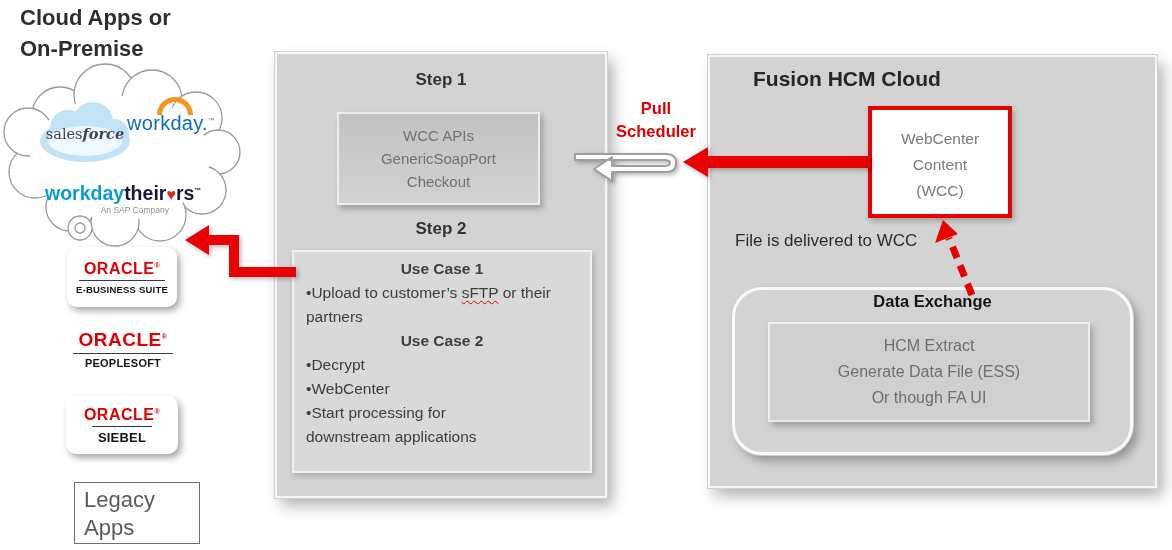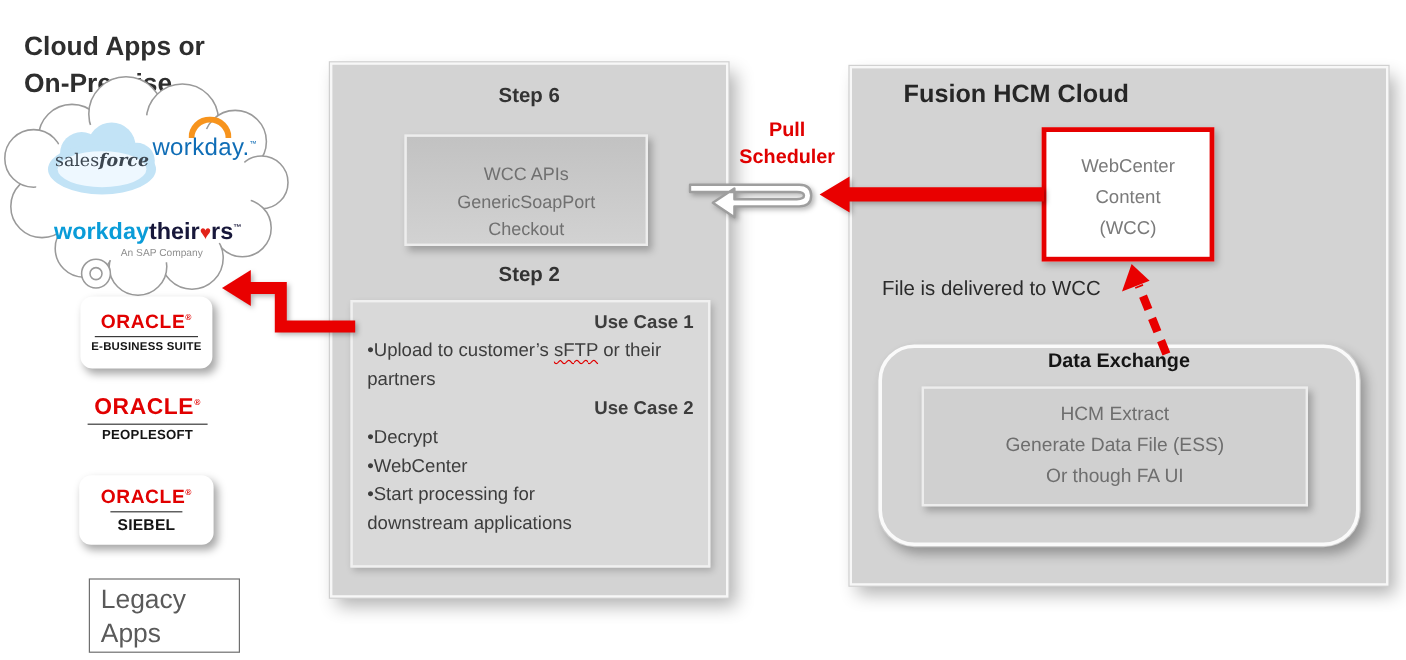--- a/index.html
+++ b/index.html
@@ -19,21 +19,21 @@
     box-shadow:0 0 0 1px #d0d0d0,6px 8px 14px rgba(0,0,0,.30);
   }
   
   .inner-box{
     border:2px solid #ededed;box-shadow:3px 4px 6px rgba(0,0,0,.25);
     text-align:center;color:#707070;
   }
   .grad{background:linear-gradient(180deg,#c2c2c2,#d2d2d2);}
 
   .step-label{font-size:17px;font-weight:bold;color:#333;text-align:center;}
-  .uc-title{font-weight:bold;text-align:right;color:#3d3d3d;}
+  .uc-title{font-weight:bold;text-align:center;color:#3d3d3d;}
   .bullets{color:#3d3d3d;font-size:15.5px;line-height:24px;}
   .wavy{text-decoration:underline;text-decoration-style:wavy;text-decoration-color:#e00000;text-decoration-thickness:1px;text-underline-offset:2px;}
 
   .red-label{color:#e00000;font-weight:bold;font-size:16.5px;line-height:23px;text-align:center;}
 
   
   .oracle-card{background:#fff;border-radius:10px;box-shadow:3px 4px 7px rgba(0,0,0,.35);
     display:flex;flex-direction:column;align-items:center;justify-content:center;}
   .oracle-plain{display:flex;flex-direction:column;align-items:center;justify-content:center;}
   .oracle-brand{color:#e10000;font-weight:800;letter-spacing:.5px;}
@@ -66,21 +66,21 @@
     color:#7a7a7a;font-size:15.5px;line-height:26px;box-shadow:2px 3px 6px rgba(0,0,0,.25);box-sizing:border-box;}
 
   .rounded-panel{background:#d3d3d3;border:3px solid #fafafa;border-radius:30px;
     box-shadow:0 0 0 1px #cfcfcf,5px 6px 10px rgba(0,0,0,.30);}
 </style>
 </head>
 <body>
 
 <div class="stage">
 
-  <div class="abs h-main" style="left:20px;top:23px;">
+  <div class="abs h-main" style="left:20px;top:2px;">
     <div>Cloud Apps or</div>
     <div>On-Premise</div>
   </div>
 
   <svg class="abs" style="left:2px;top:62px;" width="243" height="192" viewBox="0 0 243 192">
     <g fill="#ffffff" stroke="#9a9a9a" stroke-width="1.3">
       <circle cx="58" cy="53" r="28"></circle>
         <circle cx="103" cy="33" r="31"></circle>
       <circle cx="150" cy="38" r="30"></circle>
         <circle cx="194" cy="56" r="26"></circle>
@@ -147,23 +147,23 @@
   <div class="abs legacy" style="left:74px;top:482px;width:126px;height:62px;">Legacy Apps</div>
 
   <svg class="abs shadowed-svg" style="left:183px;top:215px;z-index:6;" width="116" height="70" viewBox="0 0 116 70">
     <polyline points="113,57 51,57 51,25 23,25" fill="none" stroke="#e90000" stroke-width="10"></polyline>
     <polygon points="2,25 26,10 26,40" fill="#e90000"></polygon>
   </svg>
 
 
   <div class="abs panel" style="left:275px;top:52px;width:332px;height:446px;box-sizing:border-box;"></div>
 
-  <div class="abs step-label" style="left:275px;top:70px;width:332px;z-index:2;">Step 6</div>
-
-  <div class="abs inner-box grad" style="left:337px;top:112px;width:203px;height:93px;z-index:2;font-size:15px;line-height:23px;padding-top:20px;box-sizing:border-box;">
+  <div class="abs step-label" style="left:275px;top:70px;width:332px;z-index:2;">Step 1</div>
+
+  <div class="abs inner-box grad" style="left:337px;top:112px;width:203px;height:93px;z-index:2;font-size:15px;line-height:23px;padding-top:10px;box-sizing:border-box;">
     <div>WCC APIs</div>
     <div>GenericSoapPort</div>
     <div>Checkout</div>
   </div>
 
   <div class="abs step-label" style="left:275px;top:219px;width:332px;z-index:2;">Step 2</div>
 
   <div class="abs bullets" style="left:292px;top:250px;width:300px;height:223px;z-index:2;background:#d9d9d9;border:2px solid #f0f0f0;box-shadow:2px 3px 6px rgba(0,0,0,.2);box-sizing:border-box;padding:5px 12px;">
     <div class="uc-title" style="font-size:15.5px;">Use Case 1</div>
     <div style="width:252px;">

